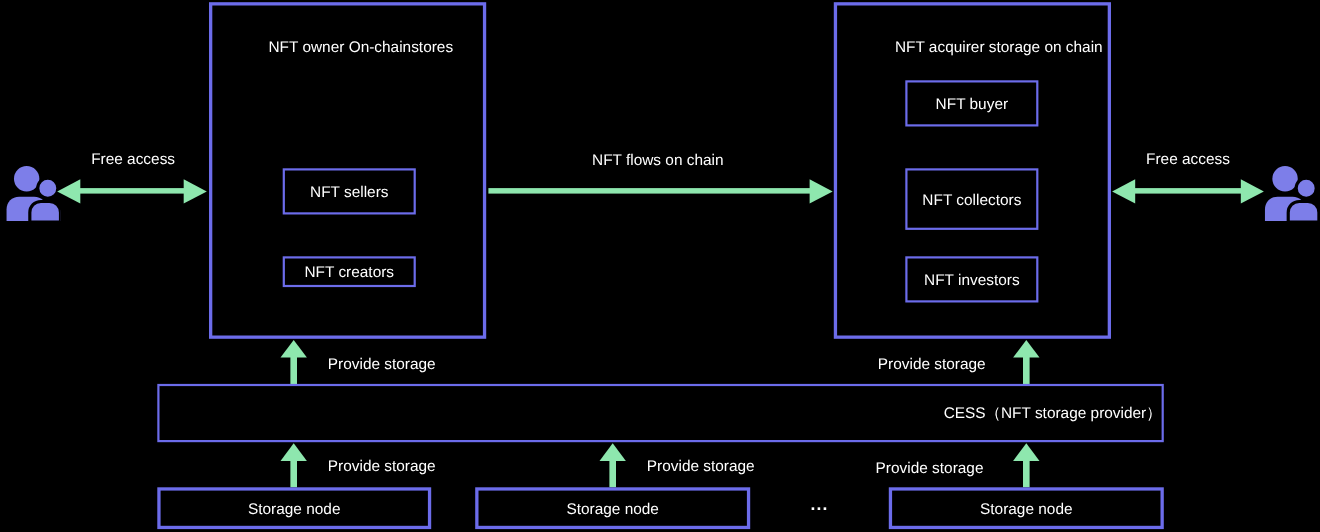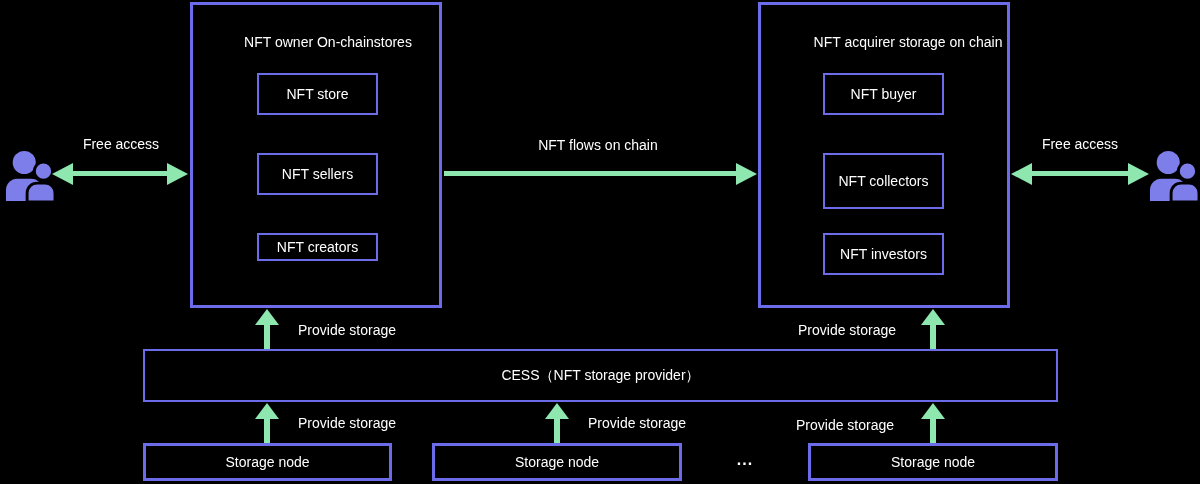--- a/index.html
+++ b/index.html
@@ -45,23 +45,20 @@
   .people { position:absolute; width:50px; height:52px; color:var(--icon_purple,#7d7ee9); }
   .people svg { display:block; width:100%; height:100%; }
 </style>
 </head>
 <body>
 
 <div class="canvas">
 
   <div class="box" style="left:190px; top:2px; width:252px; height:306px;"></div>
   <div class="label tc" style="left:176px; top:34px; width:304px;">NFT owner On-chainstores</div>
-  <div class="box inner-box" style="left:257px; top:73px; width:121px; height:42px;">
-    <span>NFT store</span>
-  </div>
   <div class="box inner-box" style="left:257px; top:153px; width:121px; height:42px;">
     <span>NFT sellers</span>
   </div>
   <div class="box inner-box" style="left:257px; top:233px; width:121px; height:28px;">
     <span>NFT creators</span>
   </div>
 
   <div class="box" style="left:758px; top:2px; width:252px; height:306px;"></div>
   <div class="label tc" style="left:758px; top:34px; width:252px;padding-left:24px;">NFT acquirer storage on chain</div>
   <div class="box inner-box" style="left:823px; top:73px; width:121px; height:42px;align-items:center;">
@@ -114,21 +111,21 @@
     <div class="vhead"></div>
     <div class="vshaft"></div>
   </div>
   <div class="label" style="left:298px; top:322px;">Provide storage</div>
   <div class="arrow-v" style="left:921px; top:309px; height:41px;">
     <div class="vhead"></div>
     <div class="vshaft"></div>
   </div>
   <div class="label" style="left:798px; top:322px;">Provide storage</div>
 
-  <div class="box flexc" style="left:143px; top:349px; width:915px; height:53px; border-width:2px;">
+  <div class="box flexc" style="left:143px; top:349px; width:915px; height:53px; border-width:2px;justify-content:flex-end;">
     <span>CESS（NFT storage provider）</span>
   </div>
 
   <div class="arrow-v" style="left:255px; top:403px; height:40px;">
     <div class="vhead"></div>
     <div class="vshaft"></div>
   </div>
   <div class="label" style="left:298px; top:415px;">Provide storage</div>
 
   <div class="arrow-v" style="left:545px; top:403px; height:40px;">

